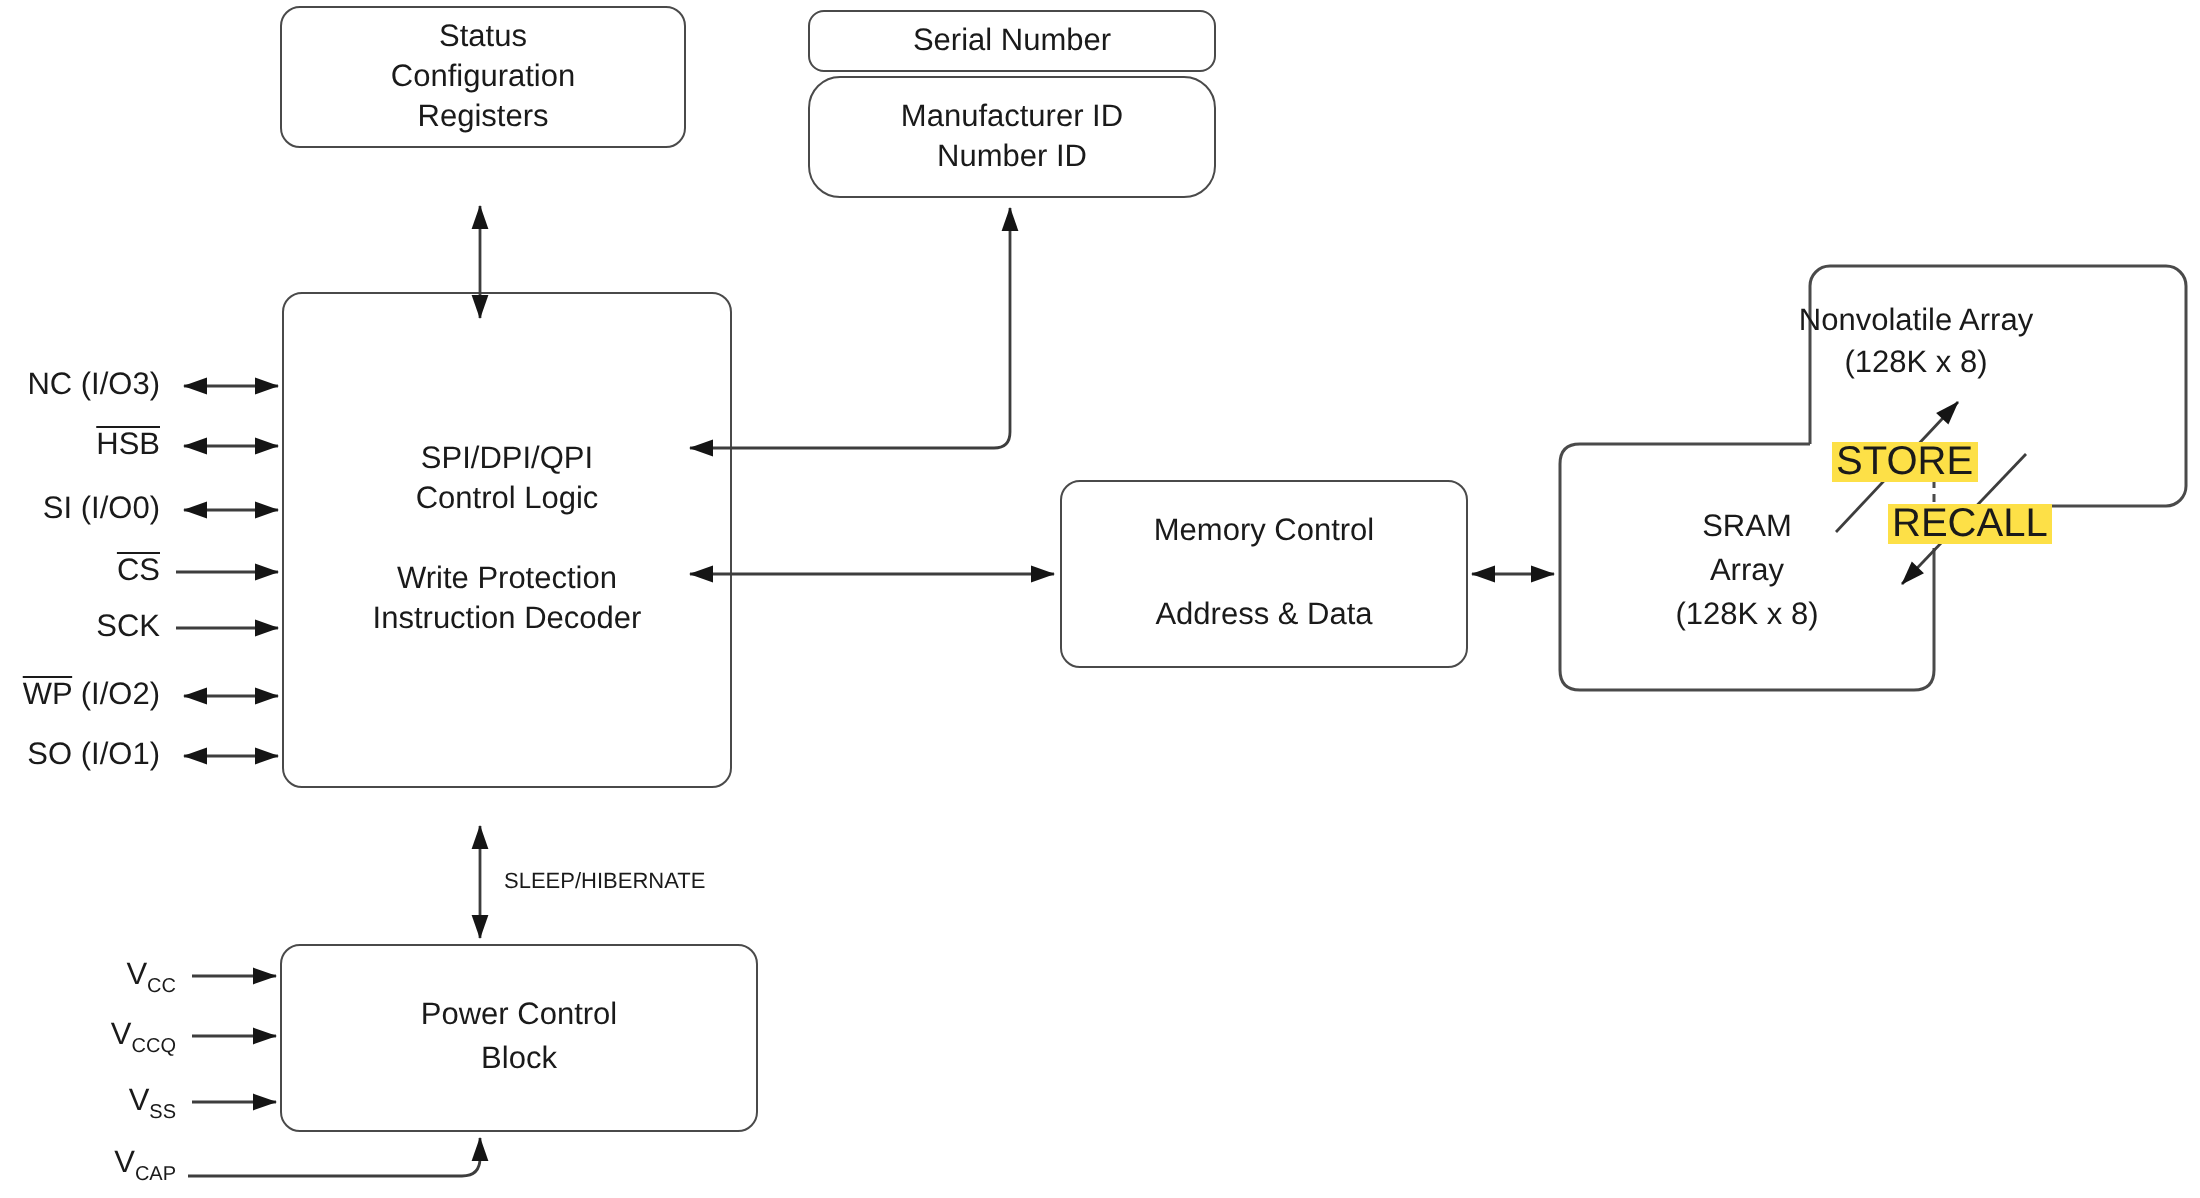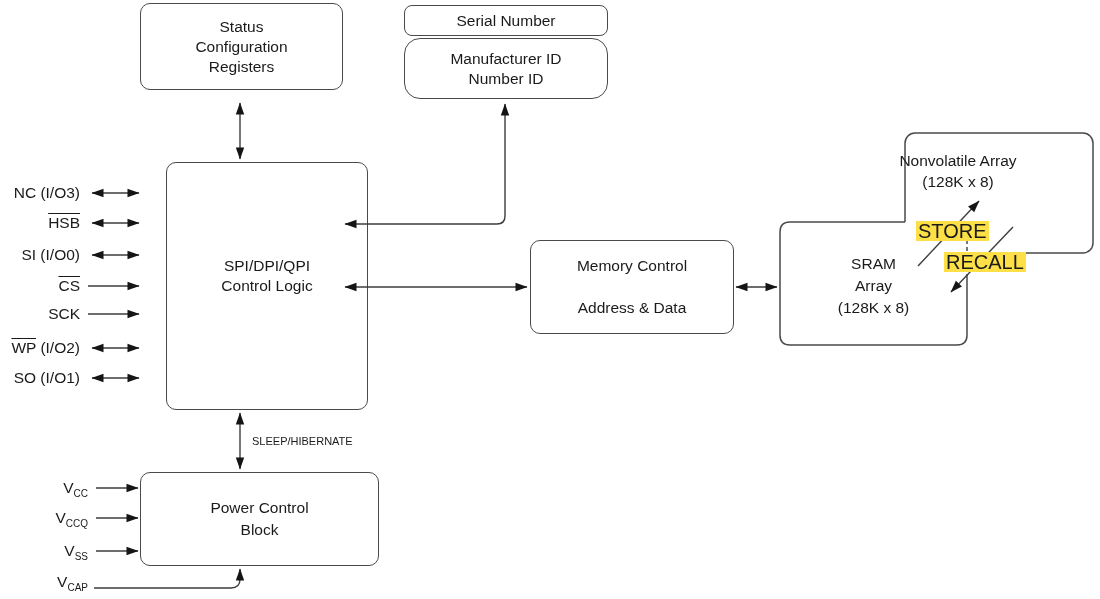--- a/index.html
+++ b/index.html
@@ -36,39 +36,43 @@
   }
   .plainlbl{
     position:absolute;white-space:nowrap;font-size:11px;line-height:20px;
   }
 </style>
 </head>
 <body>
 
 <div id="stage">
 
-  <div class="box" style="left:140px;top:3px;width:203px;height:87px;">
+  <div class="box" style="left:140px;top:3px;width:203px;height:71px;">
     <div>Status</div>
     <div>Configuration</div>
     <div>Registers</div>
   </div>
 
   <div class="box" style="left:404px;top:5px;width:204px;height:31px;border-radius:8px;">
     <div>Serial Number</div>
   </div>
 
   <div class="box" style="left:404px;top:38px;width:204px;height:61px;border-radius:16px;">
     <div>Manufacturer ID</div>
     <div>Number ID</div>
   </div>
 
-  <div class="box" style="left:141px;top:162px;width:202px;height:248px;margin-left:25px;">
+  <div class="box" style="left:141px;top:146px;width:225px;height:248px;">
     <div class="grp1">
       <div>SPI/DPI/QPI</div>
       <div>Control Logic</div>
+    </div>
+    <div>
+      <div>Write Protection</div>
+      <div>Instruction Decoder</div>
     </div>
   </div>
 
   <div class="box gap22" style="left:530px;top:240px;width:204px;height:94px;">
     <div>Memory Control</div>
     <div>Address &amp; Data</div>
   </div>
 
   <div class="box" style="left:140px;top:472px;width:239px;height:94px;line-height:22px;">
     <div>Power Control</div>

